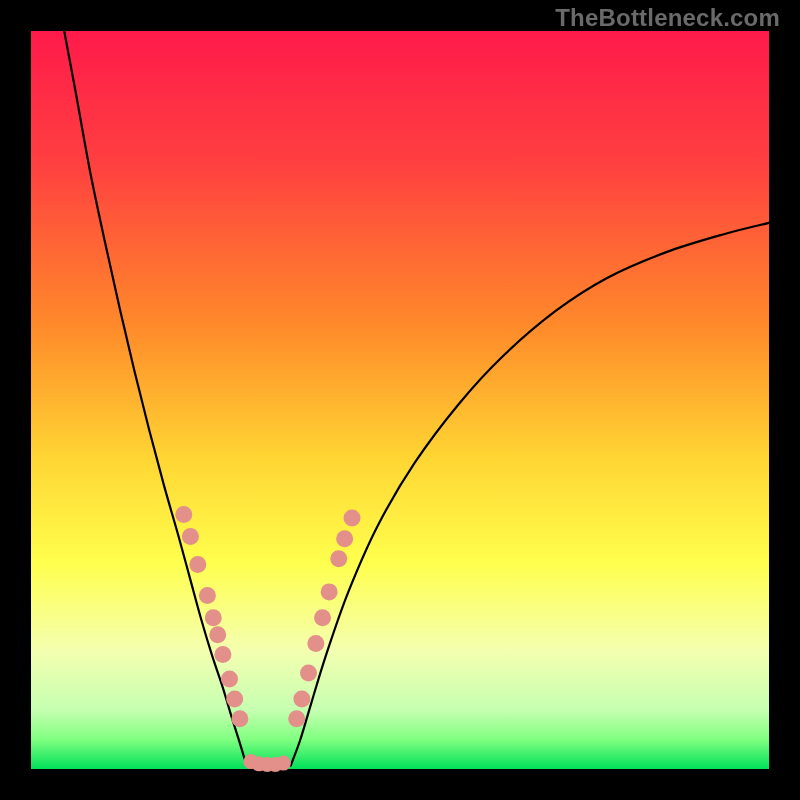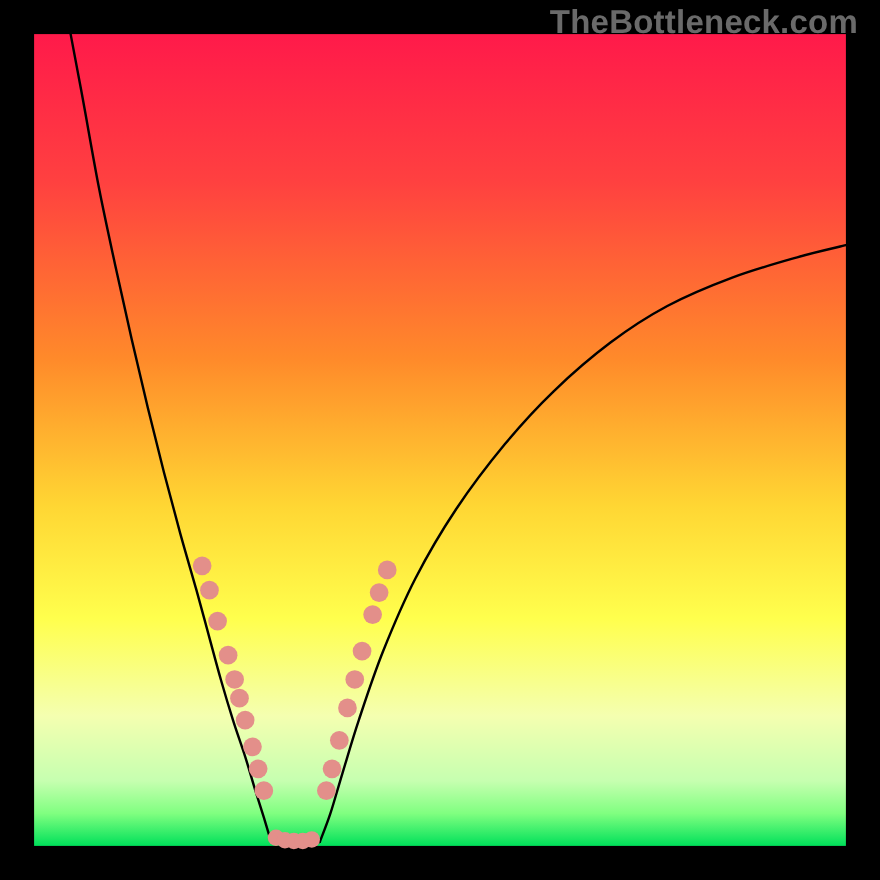--- a/index.html
+++ b/index.html
@@ -24,21 +24,21 @@
     left: 31px;
     top: 31px;
     width: 738px;
     height: 738px;
     
   }
   .watermark {
     position: absolute;
     top: 4px;
     right: 20px;
-    font-size: 30px;
+    font-size: 24px;
     font-weight: 600;
     color: #6a6a6a;
     letter-spacing: 0.2px;
   }
   svg.curves {
     position: absolute;
     left: 0;
     top: 0;
     width: 738px;
     height: 738px;

